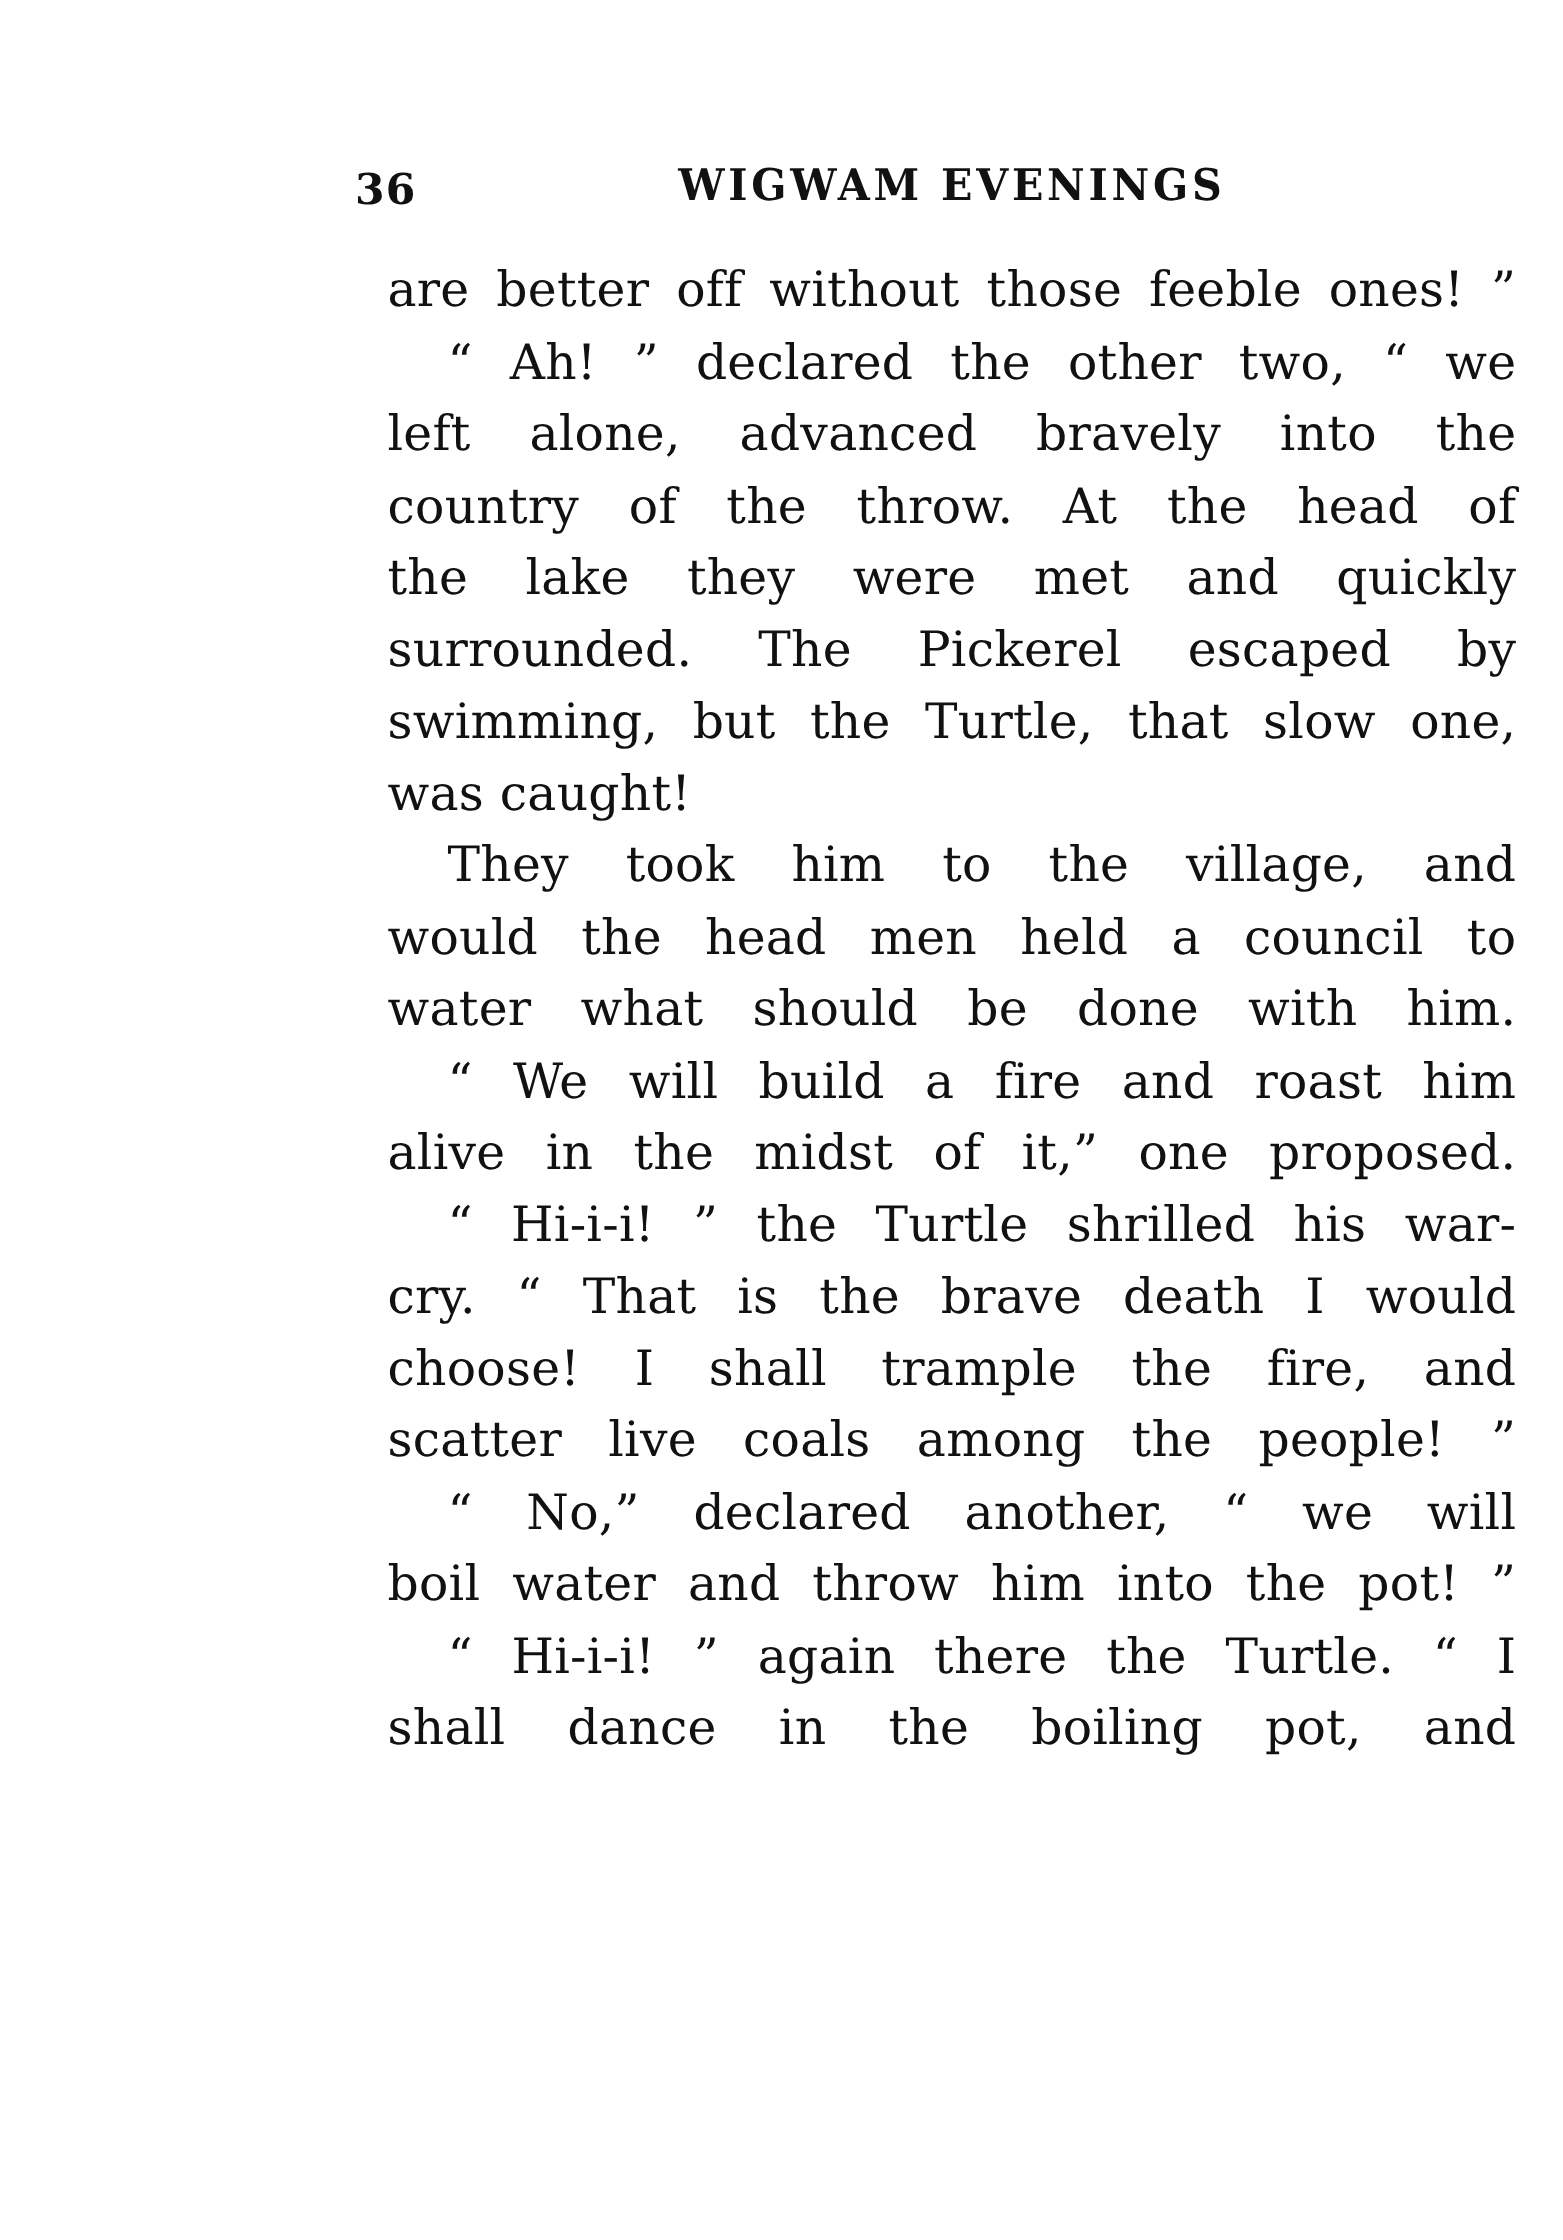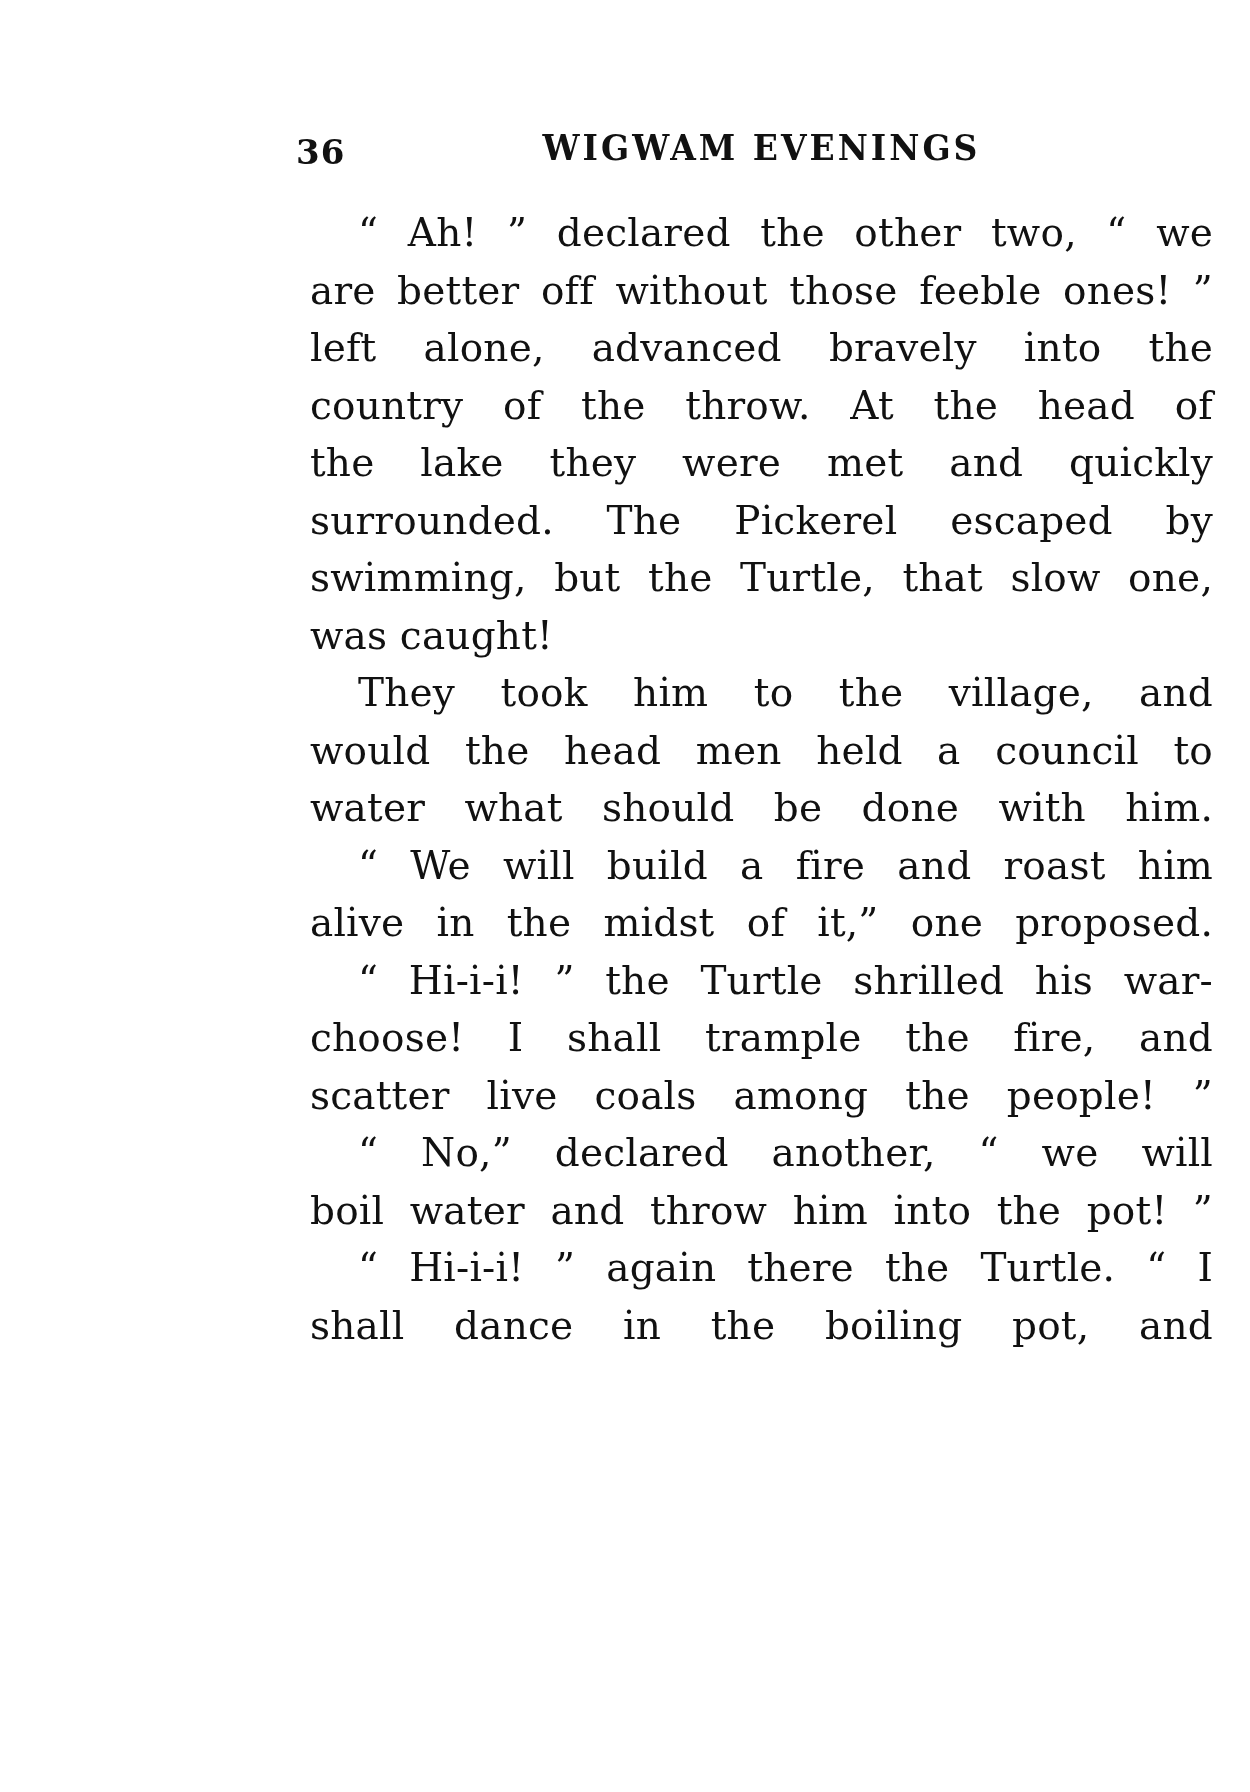--- a/index.html
+++ b/index.html
@@ -19,21 +19,20 @@
     position: absolute;
     top: 128px; left: 310px; width: 903px;
     height: 46px;
   }
   .folio {
     position: absolute;
     left: -26px; top: 4px;
     font-size: 34px;
     font-weight: bold;
     letter-spacing: 1px;
-    margin-left: 12px;
   }
   .head-title {
     display: block;
     text-align: center;
     font-size: 33px;
     font-weight: bold;
     letter-spacing: 3px;
     transform: scaleY(1.06);
   }
   .text-block {
@@ -56,34 +55,35 @@
 <body style="color: rgb(17, 17, 17); background: rgb(255, 255, 255);">
 
 <div class="page">
 
   <div class="running-head">
     <span class="folio">36</span>
     <span class="head-title">WIGWAM EVENINGS</span>
   </div>
 
   <div class="text-block">
+      <div class="line">are better off without those feeble ones! ”</div>
       <div class="line indent">“ Ah! ”  declared  the  other  two,  “ we</div>
-      <div class="line">are better off without those feeble ones! ”</div>
       <div class="line">left  alone,  advanced  bravely  into  the</div>
       <div class="line">country  of  the  throw.   At  the  head  of</div>
       <div class="line">the  lake  they  were  met  and  quickly</div>
       <div class="line">surrounded.   The  Pickerel  escaped  by</div>
       <div class="line">swimming, but the Turtle, that slow one,</div>
       <div class="line no-justify">was  caught!</div>
       <div class="line indent">They  took  him  to  the  village,  and</div>
       <div class="line">would  the  head  men  held  a  council  to</div>
       <div class="line">water  what  should  be  done  with  him.</div>
       <div class="line indent">“ We  will  build  a  fire  and  roast  him</div>
       <div class="line">alive  in  the  midst  of  it,”  one  proposed.</div>
       <div class="line indent">“ Hi-i-i! ”  the  Turtle  shrilled  his  war-</div>
+      <div class="line">cry.   “ That  is  the  brave  death  I  would</div>
       <div class="line">choose!   I  shall  trample  the  fire,  and</div>
       <div class="line">scatter  live  coals  among  the  people! ”</div>
       <div class="line indent">“ No,”  declared  another,  “ we  will</div>
       <div class="line">boil water and throw him into the pot! ”</div>
       <div class="line indent">“ Hi-i-i! ”  again  there  the  Turtle.   “ I</div>
       <div class="line">shall  dance  in  the  boiling  pot,  and</div>
     </div>
 
 </div>
 

